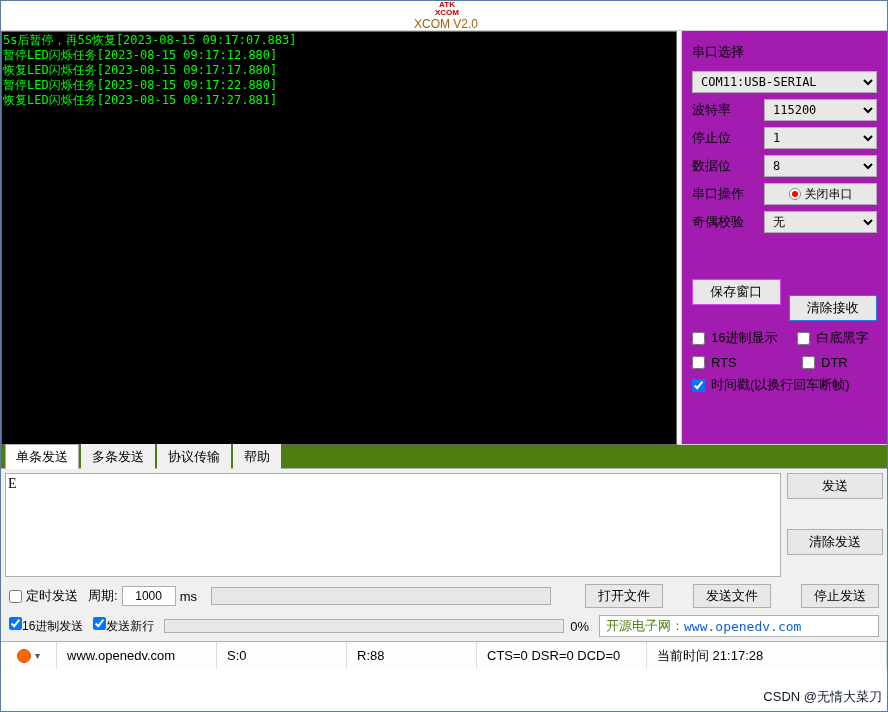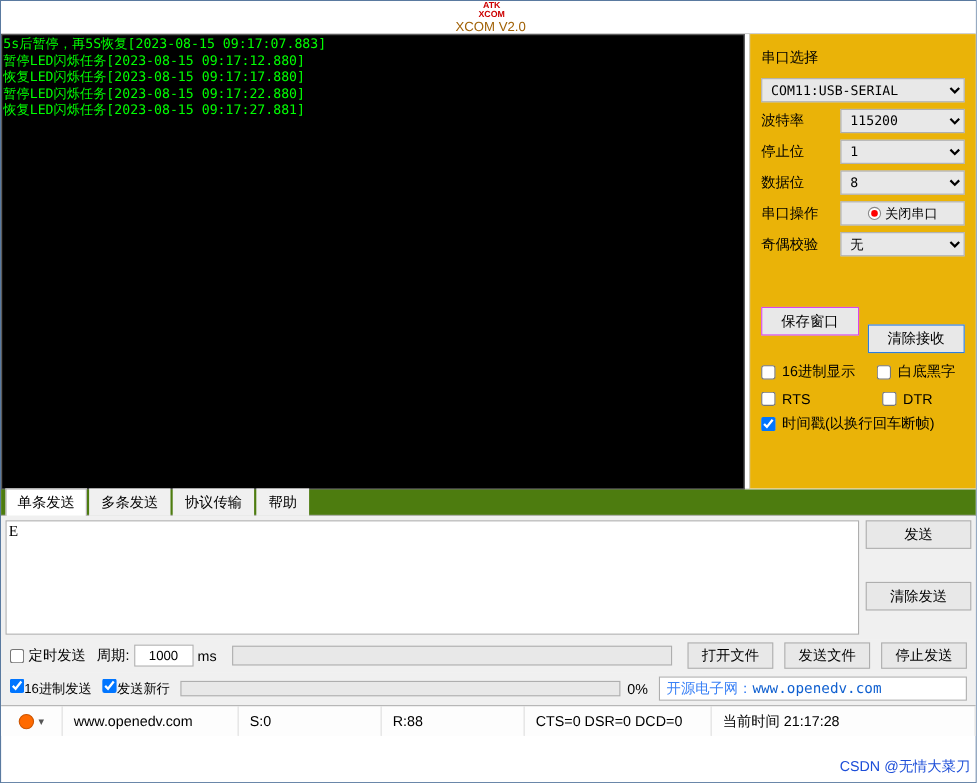--- a/index.html
+++ b/index.html
@@ -17,21 +17,21 @@
 
 .main-area { flex: 1; display: flex; flex-direction: column; padding: 0; }
 
 .upper { display: flex; height: 414px; border-bottom: 1px solid #d0d0d0; }
 
 
 .terminal-wrap { flex: 1; padding: 0 0 0 0; }
 .terminal { background: #000; color: #0f0; font-family: "NSimSun","SimSun", monospace; font-size: 12px; line-height: 15px; width: 676px; height: 414px; overflow: auto; border: 1px solid #666; white-space: pre; padding: 1px; }
 
 
-.side { width: 206px; background: #eab308; padding: 12px 10px 6px 10px; border-left: 1px solid #d0d0d0; display: flex; flex-direction: column; gap: 6px; }
+.side { width: 206px; background: #a21caf; padding: 12px 10px 6px 10px; border-left: 1px solid #d0d0d0; display: flex; flex-direction: column; gap: 6px; }
 .side-title { font-size: 13px; color: #000; margin-bottom: 4px; }
 .side select { width: 100%; height: 22px; background: #e8e8e8; border: 1px solid #aeaeae; font-family: "SimSun", monospace; font-size: 12px; padding-left: 4px; color: #000;}
 .side-row { display: flex; align-items: center; gap: 12px; }
 .side-row .lbl { width: 60px; font-size: 13px; }
 .side-row select { flex: 1; }
 .side-row .btn-close-port { flex: 1; height: 22px; background: #e8e8e8; border: 1px solid #aeaeae; display:flex; align-items:center; justify-content:center; gap:4px; font-size:12px; padding:0 4px;}
 .rec-dot { width:12px; height:12px; border-radius:50%; background:#fff; border:1px solid #888; position:relative; display:inline-block;}
 .rec-dot::after{ content:""; position:absolute; left:2px; top:2px; width:6px; height:6px; background:#f00; border-radius:50%;}
 .side-btn-row { display:flex; gap:8px; margin-top:40px; }
 .side-btn-row button { flex:1; height:26px; background:#e8e8e8; border:1px solid #d946ef; font-size:13px; }
@@ -49,39 +49,39 @@
 .send-zone { display:flex; padding:4px; gap:6px; background:#f0f0f0; height:112px;}
 .send-zone textarea { flex:1; border:1px solid #aeaeae; font-family:"SimSun"; font-size:14px; padding:2px; resize:none; background:#fff;}
 .send-right { width:96px; display:flex; flex-direction:column; gap:30px; }
 .send-right button { height:26px; background:#e8e8e8; border:1px solid #aeaeae; font-size:13px; }
 
 
 .opt-row { display:flex; align-items:center; padding:4px 8px; gap:10px; background:#f0f0f0; height:30px; }
 .opt-row .seg { display:flex; align-items:center; gap:4px; font-size:13px; }
 .opt-row input[type=text] { width:54px; height:20px; border:1px solid #aeaeae; text-align:center; font-size:12px; }
 .opt-row .prog-box { flex:1; height:18px; border:1px solid #aeaeae; background:#e8e8e8; margin:0 4px; }
-.opt-row button { height:24px; padding:0 12px; background:#e8e8e8; border:1px solid #aeaeae; font-size:13px; }
+.opt-row button { height:24px; padding:0 12px; background:#e8e8e8; border:1px solid #aeaeae; font-size:13px;margin-left:20px; }
 
 .opt-row2 { display:flex; align-items:center; padding:4px 8px; gap:10px; background:#f0f0f0; height:30px; }
 .opt-row2 .link-box { flex:1; border:1px solid #aeaeae; background:#fff; height:22px; display:flex; align-items:center; font-size:13px; color:#1060d0; padding:0 6px; font-family:"SimSun",monospace;}
 .opt-row2 .link-box a { color:#1060d0; text-decoration:none; }
 .opt-row2 .pct { font-size:13px; }
 
 
 .status { height:28px; border-top:1px solid #b0b0b0; display:flex; align-items:center; font-size:13px; background:#fdfdfd; }
 .status .cell { padding:0 10px; border-right:1px solid #ddd; height:100%; display:flex; align-items:center; gap:4px; }
 .status .cell.first { width:56px; justify-content:center; }
 .status .rec { width:14px; height:14px; border-radius:50%; background:#ff6a00; border:1px solid #cc5500;}
 .status .caret { font-size:10px; color:#555; }
 .status .url { width:160px; }
 .status .s { width:130px; }
 .status .r { width:130px; }
 .status .cts { width:170px; }
 .status .time { flex:1; }
-.watermark { position:absolute; right:6px; bottom:6px; color:#1d4ed8; font-size:13px; pointer-events:none;}
+.watermark { position:absolute; right:6px; bottom:6px; color:#0f172a; font-size:13px; pointer-events:none;}
 </style>
 </head>
 <body>
 
 <div class="window">
 
   <div class="titlebar">
     <div class="icon-box">
       <div class="app-logo">ATK<br>XCOM</div>
     </div>
@@ -194,21 +194,21 @@
     </div>
 
     <div class="opt-row2">
       <label class="seg"><input type="checkbox" checked="" style=""><span>16进制发送</span></label>
       <label class="seg"><input type="checkbox" checked="" style=""><span>发送新行</span></label>
       <div style="flex:1; display:flex; align-items:center; gap:6px;">
         <div style="flex:1; height:14px; border:1px solid #aeaeae; background:#e8e8e8;"></div>
         <span class="pct">0%</span>
       </div>
       <div class="link-box" style="flex:0 0 280px;">
-        <span style="color:#3b82f6">开源电子网：</span>
+        <span style="color:#4d7c0f">开源电子网：</span>
         <a href="#">www.openedv.com</a>
       </div>
     </div>
 
     <div class="status">
       <div class="cell first">
         <span class="rec"></span>
         <span class="caret">▾</span>
       </div>
       <div class="cell url">www.openedv.com</div>

